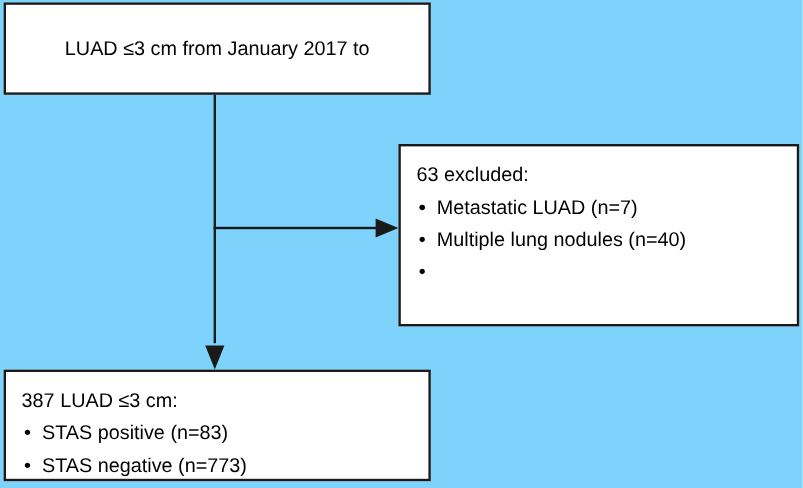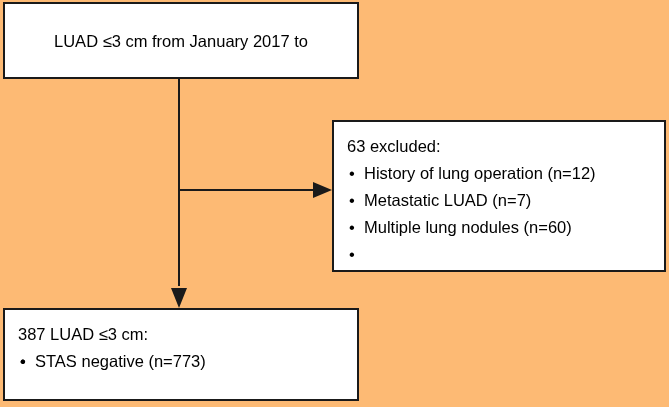--- a/index.html
+++ b/index.html
@@ -8,21 +8,21 @@
     background: #ffffff;
   }
   body {
     font-family: "Liberation Sans", sans-serif;
     color: #000000;
   }
   #flowchart {
     position: relative;
     width: 669px;
     height: 407px;
-    background: #fdba74;
+    background: #7dd3fc;
     overflow: hidden;
   }
   .node-box {
     position: absolute;
     box-sizing: border-box;
     border: 2px solid #1a1a1a;
     background: #ffffff;
   }
   
   #box-enrollment {
@@ -139,31 +139,31 @@
 
   <div class="connector" id="connector-vertical"></div>
   <div class="connector" id="connector-horizontal"></div>
   <div class="arrowhead" id="arrowhead-right"></div>
   <div class="arrowhead" id="arrowhead-down"></div>
 
   <div class="node-box" id="box-excluded">
     <div class="box-body">
       <div class="heading-line">63 excluded:</div>
       <ul class="bullet-list">
-        <li><span class="bullet-dot">•</span><span>History of lung operation (n=12)</span></li>
+        <li><span class="bullet-dot">•</span></li>
         <li><span class="bullet-dot">•</span><span>Metastatic LUAD (n=7)</span></li>
-        <li><span class="bullet-dot">•</span><span>Multiple lung nodules (n=60)</span></li>
+        <li><span class="bullet-dot">•</span><span>Multiple lung nodules (n=40)</span></li>
         <li><span class="bullet-dot">•</span></li>
       </ul>
     </div>
   </div>
 
   <div class="node-box" id="box-included">
     <div class="box-body">
       <div class="heading-line">387 LUAD ≤3 cm:</div>
       <ul class="bullet-list">
-        <li><span class="bullet-dot">•</span></li>
+        <li><span class="bullet-dot">•</span><span>STAS positive (n=83)</span></li>
         <li><span class="bullet-dot">•</span><span>STAS negative (n=773)</span></li>
       </ul>
     </div>
   </div>
 
 </div>
 
 </body></html>

